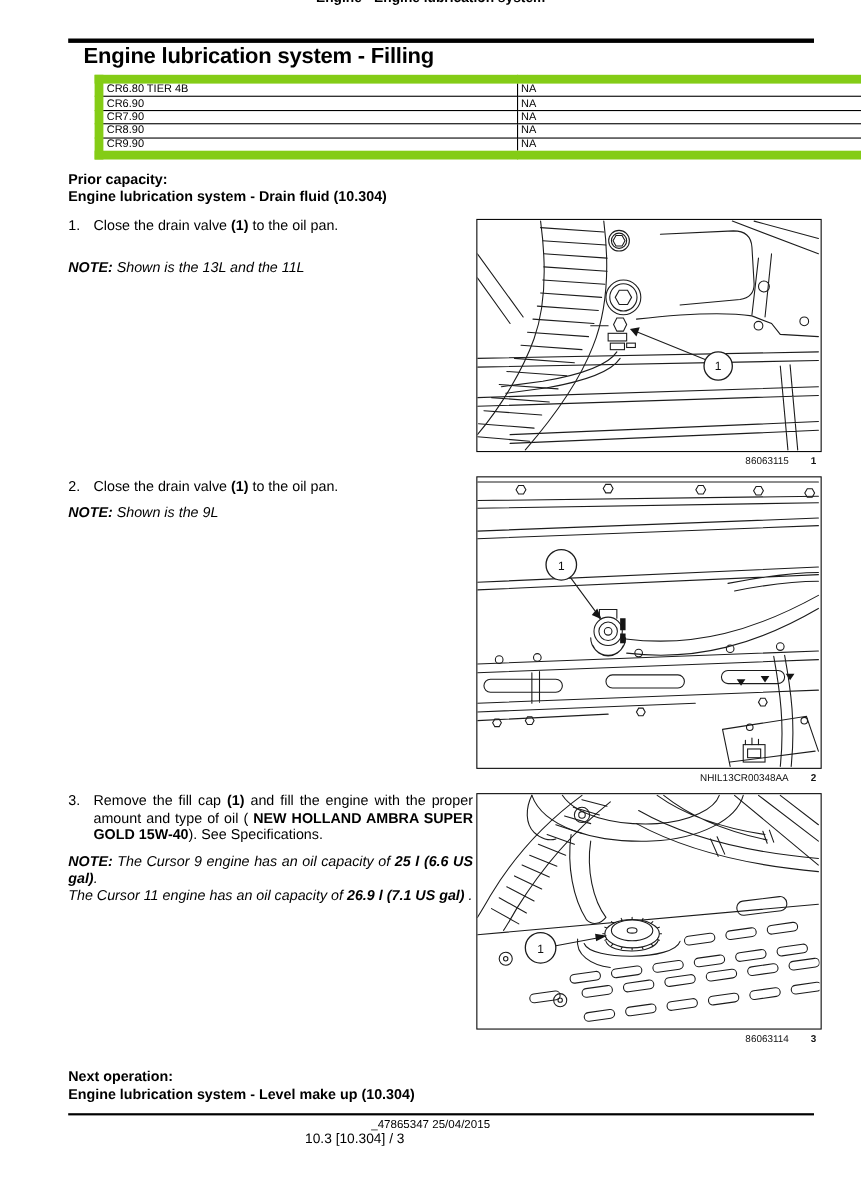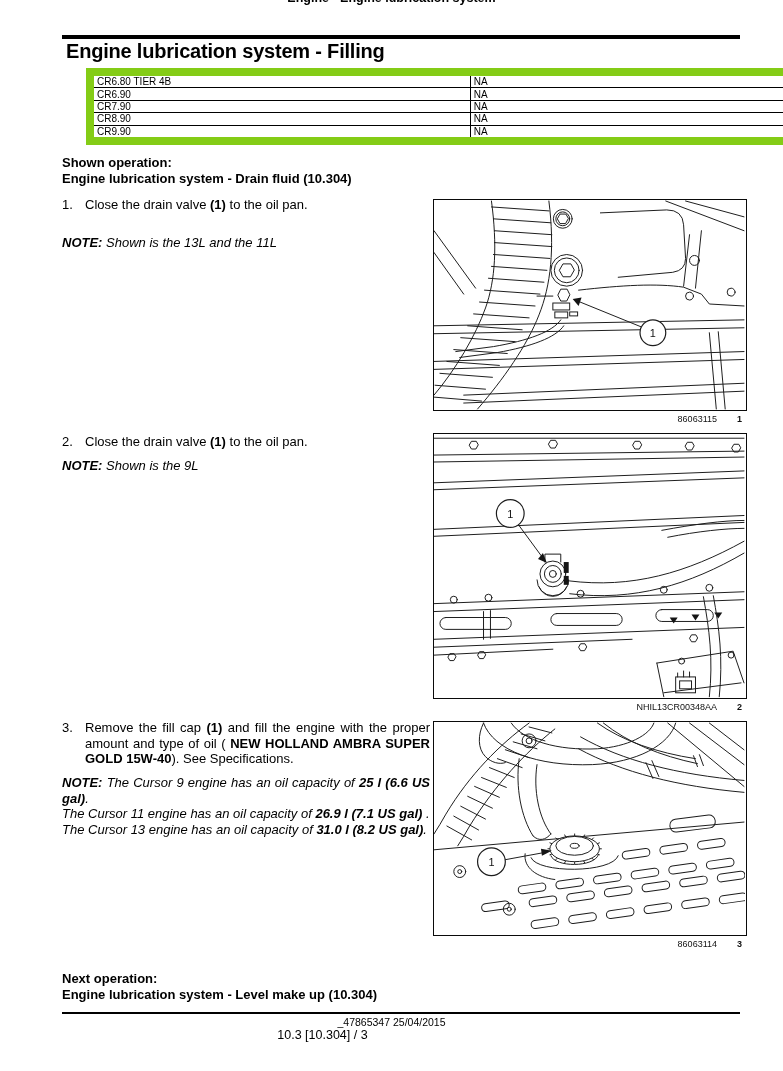--- a/index.html
+++ b/index.html
@@ -11,21 +11,21 @@
   }
   .abs{position:absolute;}
   .b{font-weight:bold;}
   .i{font-style:italic;}
 
   .running-header{
     left:0;top:-9px;width:783px;text-align:center;
     font-size:12.5px;font-weight:bold;line-height:14px;white-space:nowrap;
   }
   .rule-thick{left:62px;top:35px;width:678px;height:4px;background:#000;}
-  .page-title{left:66px;top:40px;font-size:20px;font-weight:bold;letter-spacing:-0.2px;}
+  .page-title{left:76px;top:40px;font-size:20px;font-weight:bold;letter-spacing:-0.2px;}
 
   table.models{
     position:absolute;left:62px;top:68px;width:740px;
     border-collapse:collapse;table-layout:fixed;
     border:8px solid #84cc16;
     margin-left:24px;
   }
   table.models td{
     border:1px solid #000;font-size:10px;line-height:11px;height:11.4px;
     padding:0 3px;vertical-align:middle;white-space:nowrap;overflow:hidden;
@@ -88,21 +88,21 @@
     <td>NA</td>
   </tr>
   <tr>
     <td class="c1">CR9.90</td>
     <td>NA</td>
   </tr>
 </tbody>
   </table>
 
 <div class="abs txtcol oplabel" style="top:155px;">
-  <div>Shown operation:</div>
+  <div>Prior capacity:</div>
   <div>Engine lubrication system - Drain fluid (10.304)</div>
 </div>
 
 <div class="abs txtcol step" style="top:197px;">
   <span class="num">1.</span>
   <span class="stxt"><span>Close the drain valve </span><span class="b">(1)</span><span> to the oil pan.</span></span>
 </div>
 <div class="abs txtcol" style="top:221px;margin-top:14px;"><span class="b i">NOTE:</span><span class="i"> Shown is the 13L and the 11L</span></div>
 
 <div class="abs figure" style="top:199px;">
@@ -230,21 +230,20 @@
   </div>
 </div>
 
 <div class="abs txtcol step" style="top:720px;">
   <span class="num">3.</span>
   <span class="stxt just"><span>Remove the fill cap </span><span class="b">(1)</span><span> and fill the engine with the proper amount and type of oil ( </span><span class="b">NEW HOLLAND AMBRA SUPER GOLD 15W-40</span><span>). See Specifications.</span></span>
 </div>
 <div class="abs txtcol note" style="top:775px;">
   <p class="just"><span class="b i">NOTE:</span><span class="i"> The Cursor 9 engine has an oil capacity of </span><span class="b i">25 l (6.6 US gal)</span><span class="i">.</span></p>
   <p class="just"><span class="i">The Cursor 11 engine has an oil capacity of </span><span class="b i">26.9 l (7.1 US gal)</span><span class="i"> .</span></p>
-  <p class="just"><span class="i">The Cursor 13 engine has an oil capacity of </span><span class="b i">31.0 l (8.2 US gal)</span><span class="i">.</span></p>
 </div>
 
 <div class="abs figure" style="top:721px;">
   <div class="figbox">
     <svg viewBox="0 0 314 213" width="311" height="213">
       <g>
         <path class="ln" d="M50,0 C60,28 105,44 160,42 C205,40 238,22 244,0"></path>
         <path class="ln" d="M78,0 C90,18 125,28 165,26 C196,24 218,12 222,0"></path>
         <path class="ln" d="M50,0 C44,12 44,26 52,34 C58,40 66,42 72,40"></path>
         <circle class="ln" cx="96" cy="18" r="7"></circle>

